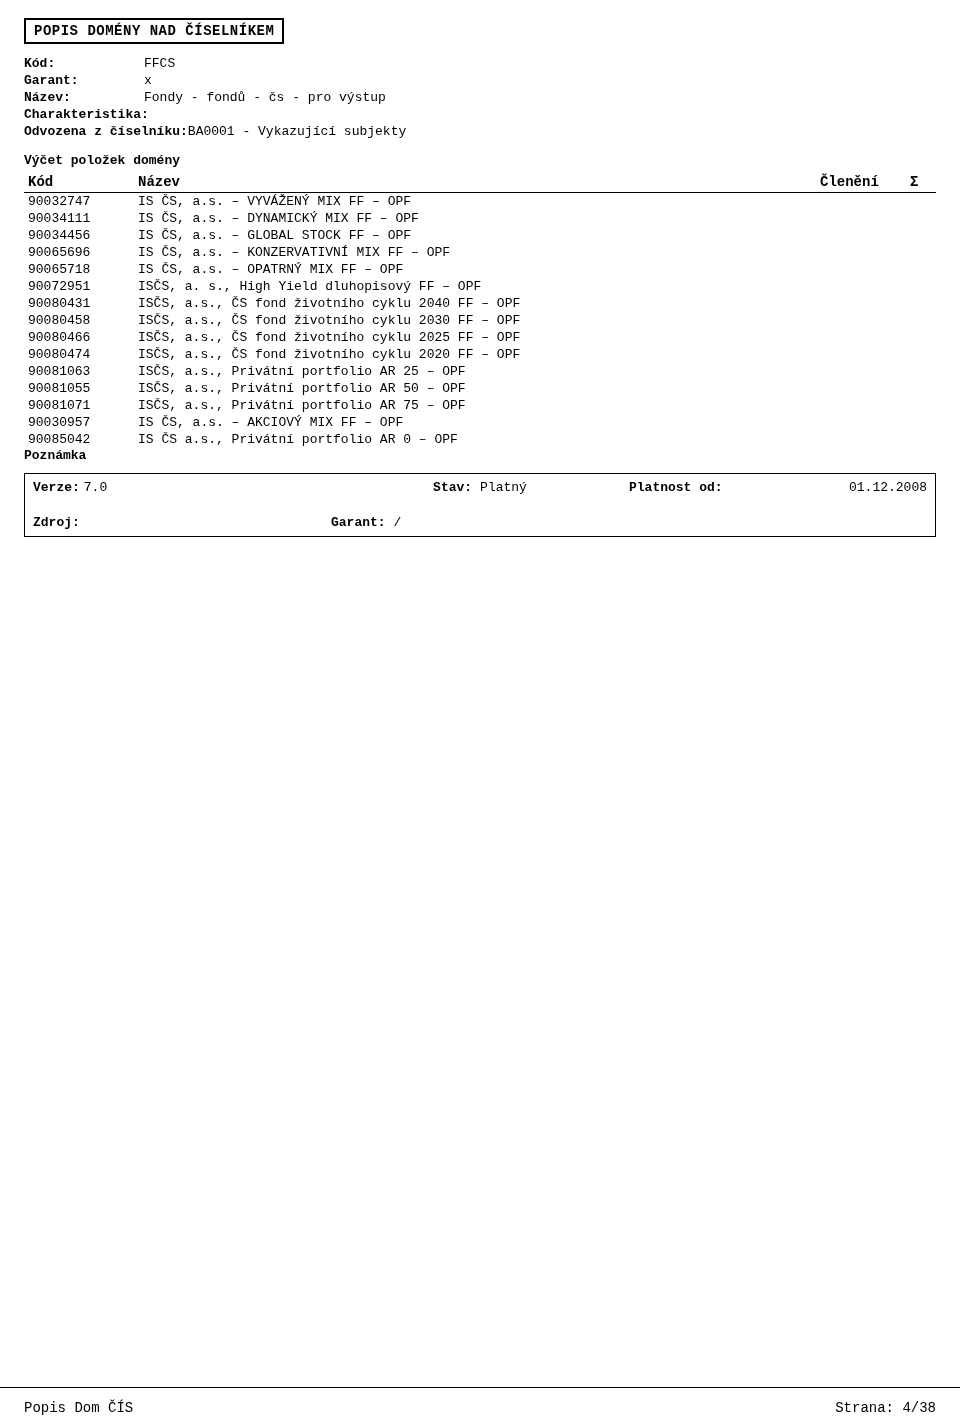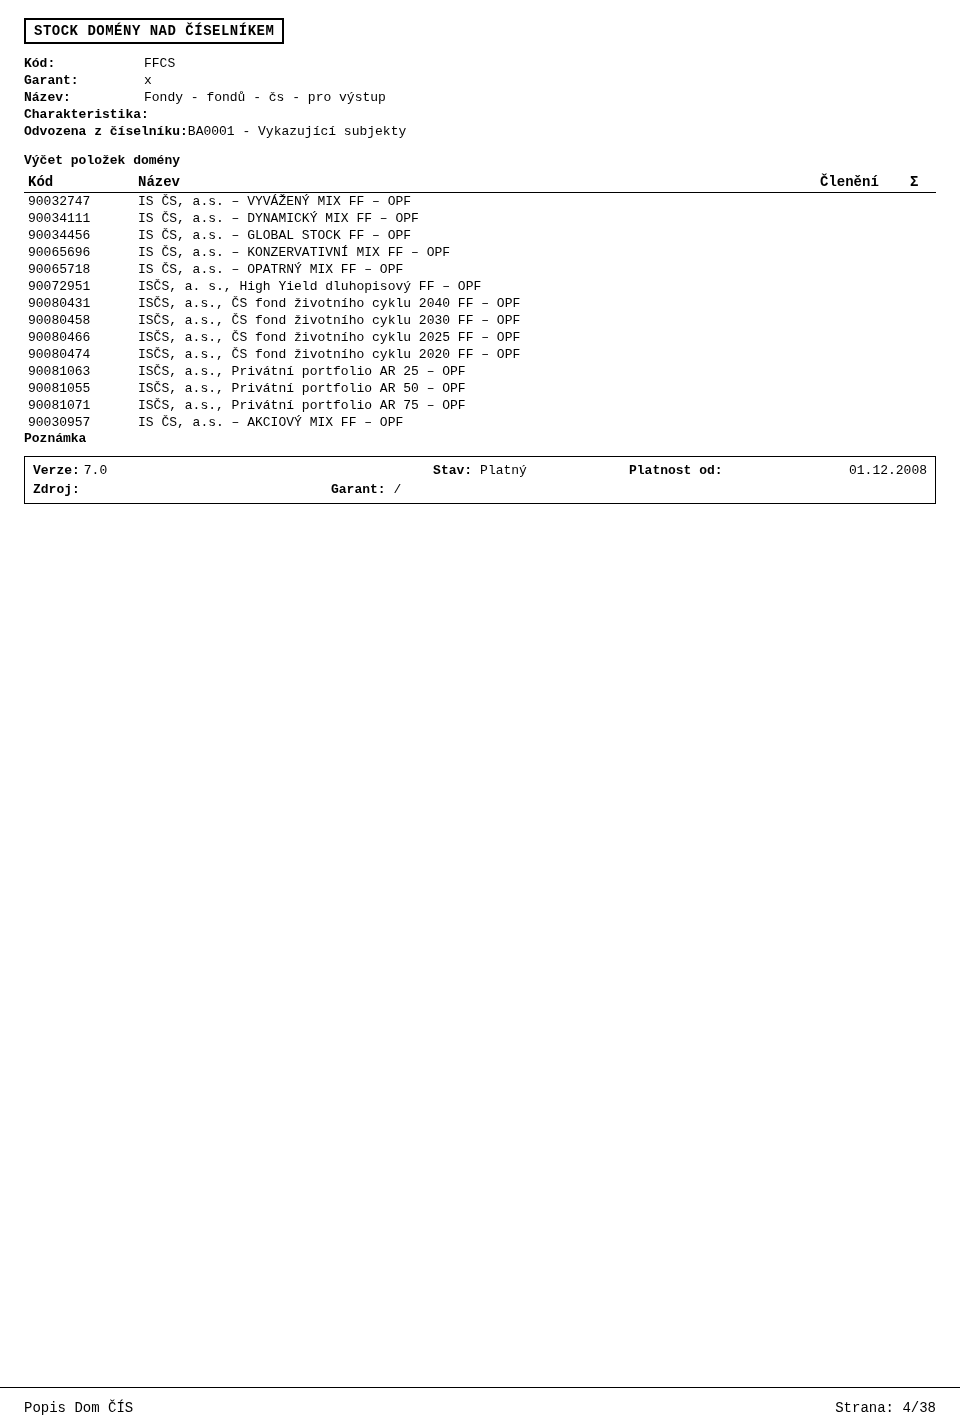--- a/index.html
+++ b/index.html
@@ -88,38 +88,38 @@
       border: 1px solid #000;
       margin-top: 10px;
       padding: 6px 8px;
       display: flex;
       gap: 0;
     }
     .version-cell {
       flex: 1;
       display: flex;
       flex-direction: column;
-      gap: 4px;
+      gap: 20px;
     }
     .version-row {
       display: flex;
       gap: 4px;
     }
     .version-label {
       font-weight: bold;
     }
     .version-value {}
   </style>
 </head>
 <body>
 
 <div class="page-wrapper">
 
   
-  <div class="title-box">STOCK DOMÉNY NAD ČÍSELNÍKEM</div>
+  <div class="title-box">POPIS DOMÉNY NAD ČÍSELNÍKEM</div>
 
   
   <div class="meta-section">
     <div class="meta-row">
       <span class="meta-label">Kód:</span>
       <span class="meta-value">FFCS</span>
     </div>
     <div class="meta-row">
       <span class="meta-label">Garant:</span>
       <span class="meta-value">x</span>
@@ -228,20 +228,26 @@
           <td class="td-nazev">ISČS, a.s., Privátní portfolio AR 75 –  OPF</td>
           <td class="td-cleneni"></td>
           <td class="td-sigma"></td>
         </tr>
         <tr>
           <td class="td-kod">90030957</td>
           <td class="td-nazev">IS ČS, a.s. –  AKCIOVÝ MIX FF – OPF</td>
           <td class="td-cleneni"></td>
           <td class="td-sigma"></td>
         </tr>
+        <tr>
+          <td class="td-kod">90085042</td>
+          <td class="td-nazev">IS ČS a.s., Privátní portfolio AR 0 – OPF</td>
+          <td class="td-cleneni"></td>
+          <td class="td-sigma"></td>
+        </tr>
       </tbody>
   </table>
 
   
   <div class="poznamka-section">
     <span class="meta-label">Poznámka</span>
   </div>
 
   
   <div class="version-bar">

